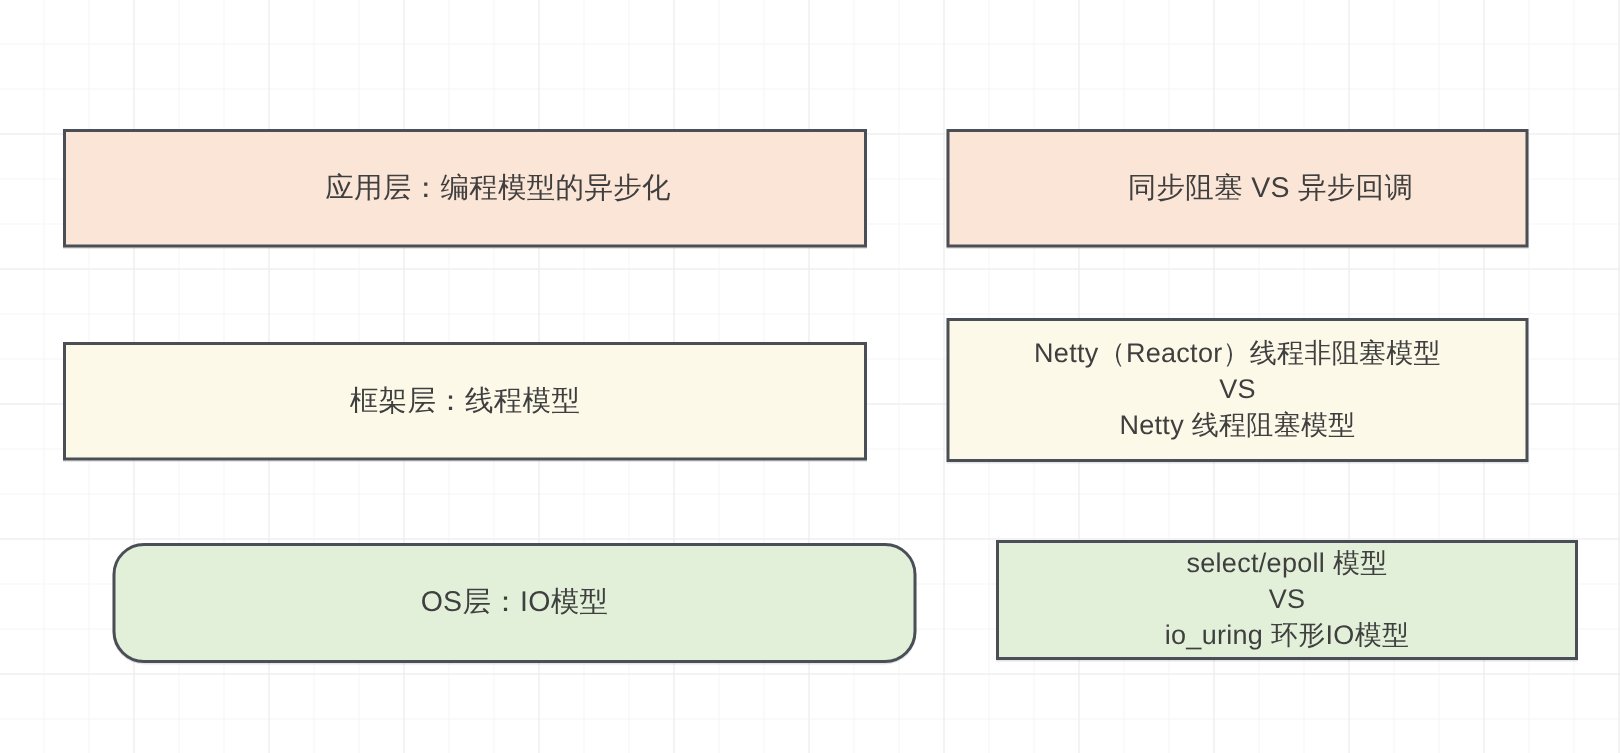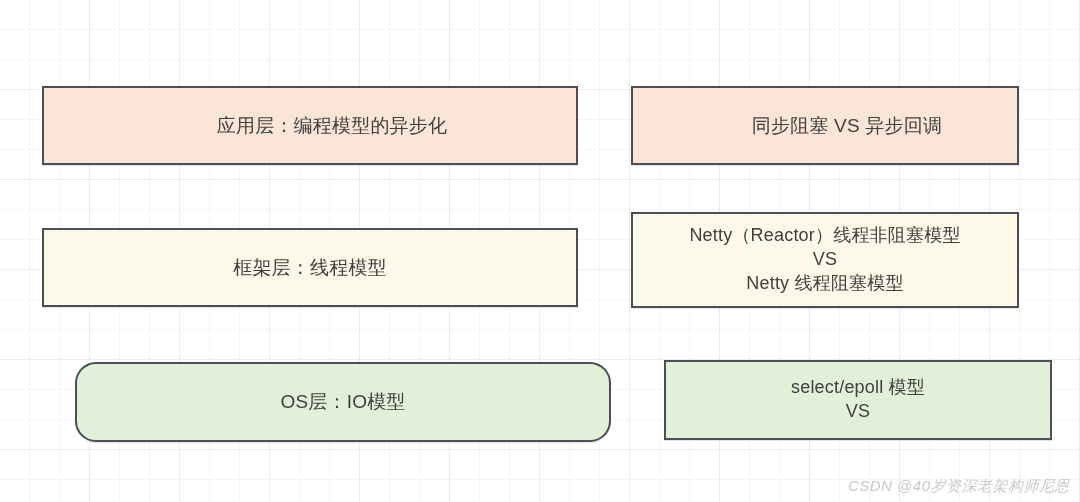--- a/index.html
+++ b/index.html
@@ -107,17 +107,17 @@
     <span class="line">Netty  线程阻塞模型</span>
   </div>
 
   <div class="node col-left row3-left fill-green single-line">
     <span class="line">OS层：IO模型</span>
   </div>
 
   <div class="node col-right row3-right fill-green multi-line">
     <span class="line">select/epoll 模型</span>
     <span class="line">VS</span>
+    <span class="line">io_uring 环形IO模型</span>
   </div>
 
-  <div id="watermark">CSDN @40岁资深老架构师尼恩</div>
 
 </div>
 
 </body></html>

